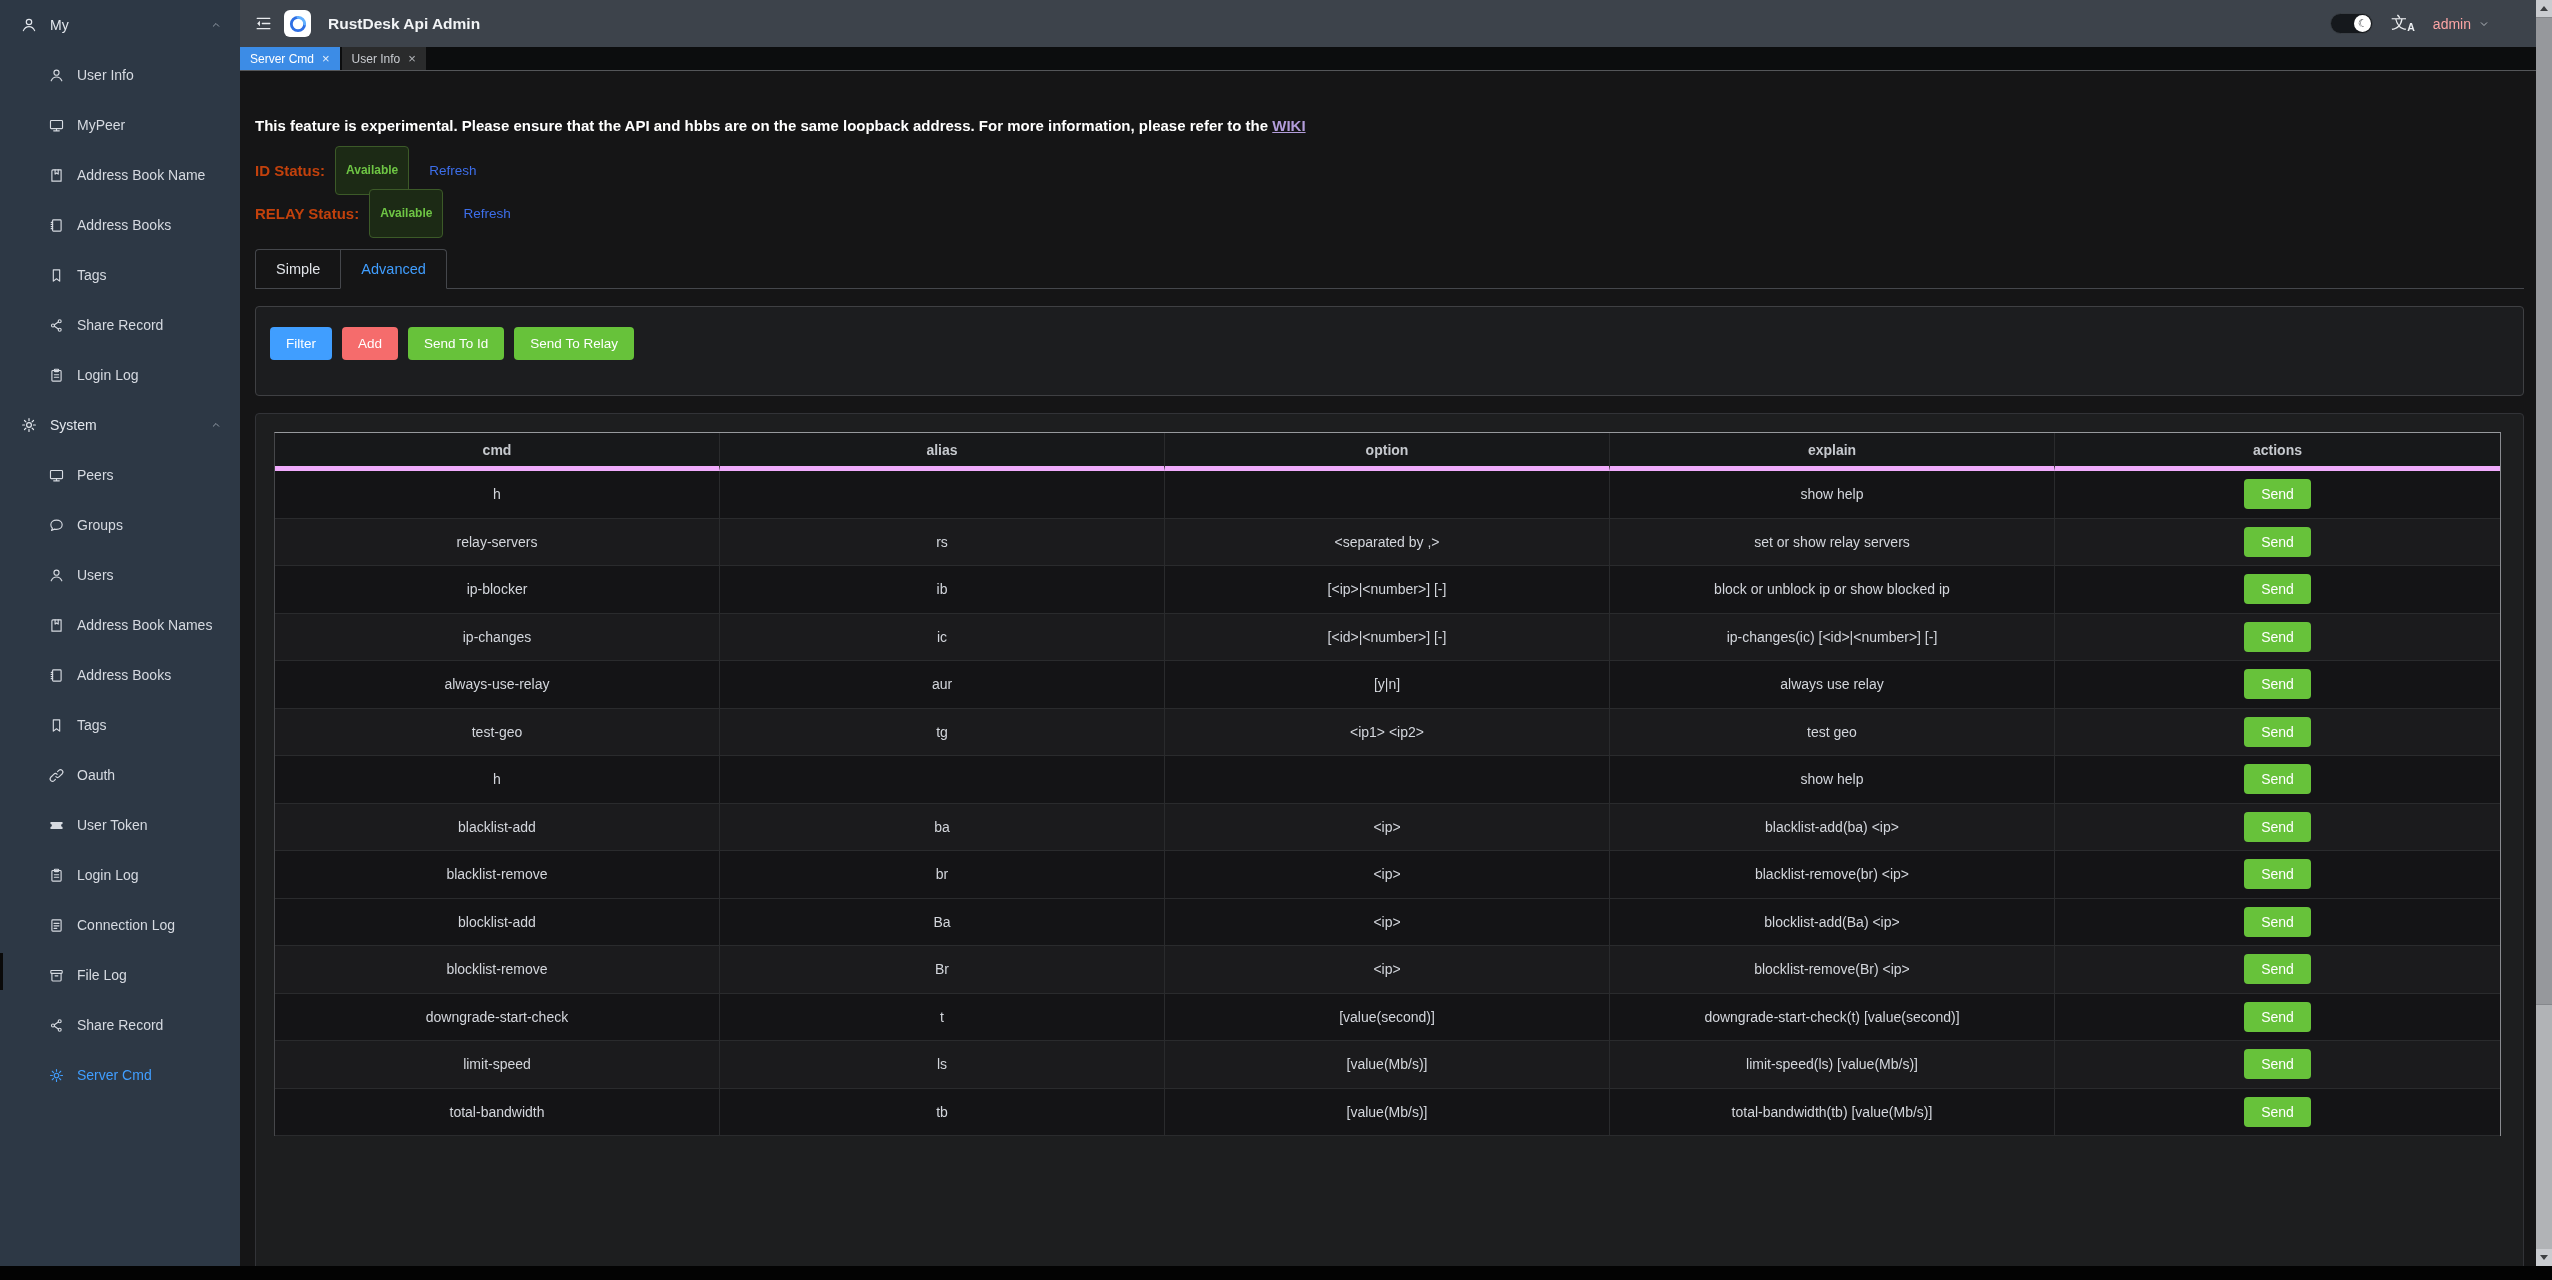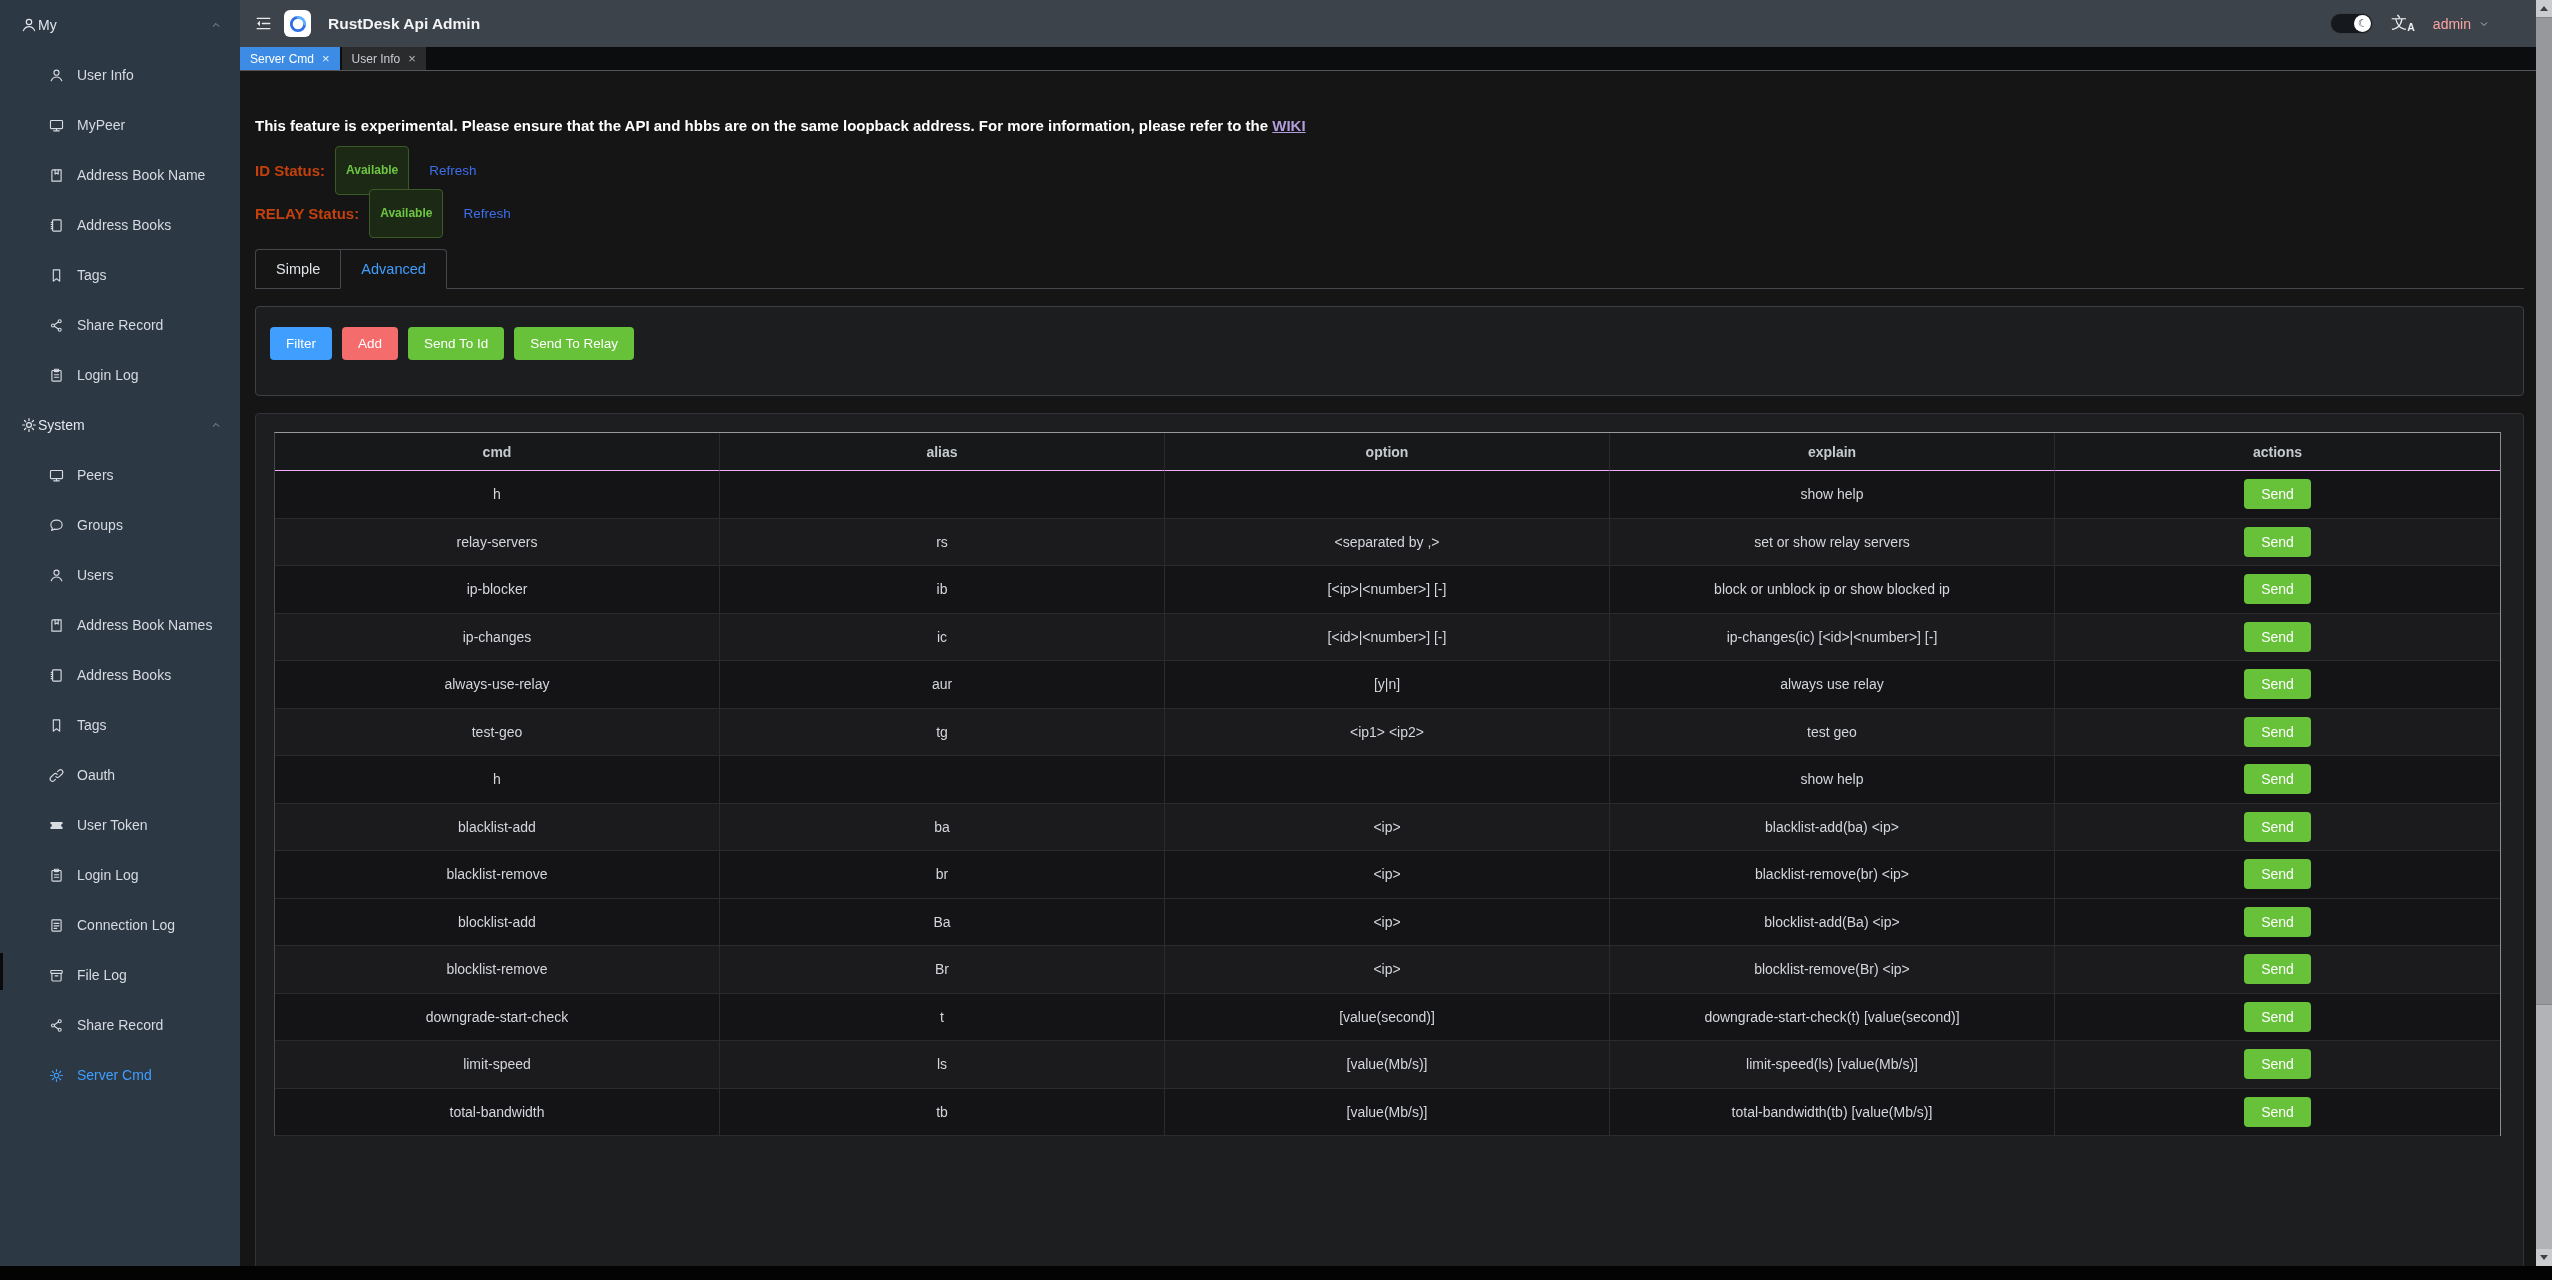--- a/index.html
+++ b/index.html
@@ -4,21 +4,21 @@
 <style>
   * { box-sizing: border-box; margin: 0; padding: 0; }
   html,body { width:2552px; height:1280px; overflow:hidden; background:#000;
     font-family:"Liberation Sans","DejaVu Sans",sans-serif; }
   .icon { display:inline-flex; align-items:center; justify-content:center; flex:0 0 auto; }
   .icon svg { width:100%; height:100%; }
   .icon svg * { fill:none; stroke:currentColor; stroke-width:1.6; stroke-linecap:round; stroke-linejoin:round; }
 
   
   .sidebar { position:absolute; left:0; top:0; width:240px; height:1266px; background:#2d3845; z-index:2; }
-  .side-section { height:50px; display:flex; align-items:center; padding:0 18px 0 20px; 
+  .side-section { height:50px; display:flex; align-items:center; padding:0 18px 0 20px; gap:12px;
     color:#e3e7ed; font-size:14px; cursor:pointer; }
   .side-section .icon { width:18px; height:18px; }
   .side-section .chev { width:12px; height:12px; margin-left:auto; color:#aab2bd; }
   .side-item { height:50px; display:flex; align-items:center; padding-left:48px; gap:12px;
     color:#d6dae1; font-size:14px; cursor:pointer; }
   .side-item .icon { width:17px; height:17px; }
   .side-item.active { color:#409eff; }
   .edge-notch { position:absolute; left:0; top:953px; width:3px; height:37px; background:#0a0a0a; }
 
   
@@ -72,21 +72,21 @@
     cursor:pointer; font-family:inherit; }
   .btn.primary { background:#409eff; }
   .btn.danger  { background:#f56c6c; }
   .btn.success { background:#67c23a; }
 
   .table-card { margin-top:17px; background:#1d1e1f; border:1px solid #323337; border-radius:4px;
     padding:18px; height:940px; }
   table.cmd-table { width:2227px; table-layout:fixed; border-collapse:separate; border-spacing:0;
     border-top:1px solid #97999d; border-left:1px solid #46474a; border-right:1px solid #8a8c90; }
   .cmd-table th { height:38px; background:#17181a; color:#c6c9ce; font-size:14px; font-weight:bold;
-    text-align:center; border-bottom:1px solid #f0abfc; }
+    text-align:center; border-bottom:5px solid #f0abfc; }
   .cmd-table td { height:47.5px; background:#141416; color:#d3d6dc; font-size:14px; text-align:center;
     border-bottom:1px solid #2a2b2d; overflow:hidden; white-space:nowrap; }
   .cmd-table th:not(:last-child), .cmd-table td:not(:last-child) { border-right:1px solid #2a2b2d; }
   .cmd-table tr.stripe td { background:#1b1b1d; }
   .send-btn { display:inline-block; background:#67c23a; color:#fff; font-size:14px; border:none;
     border-radius:4px; padding:7px 17px; cursor:pointer; font-family:inherit; }
 
   
   .bottombar { position:absolute; left:0; top:1266px; width:2552px; height:14px; background:#030303; }
   .vscroll { position:absolute; left:2536px; top:0; width:16px; height:1266px; background:#b1b3b6; z-index:5; }

